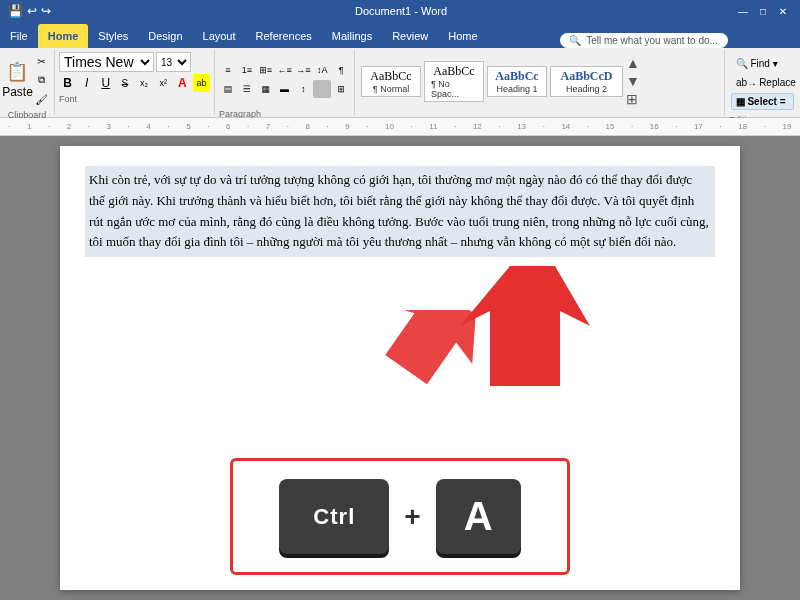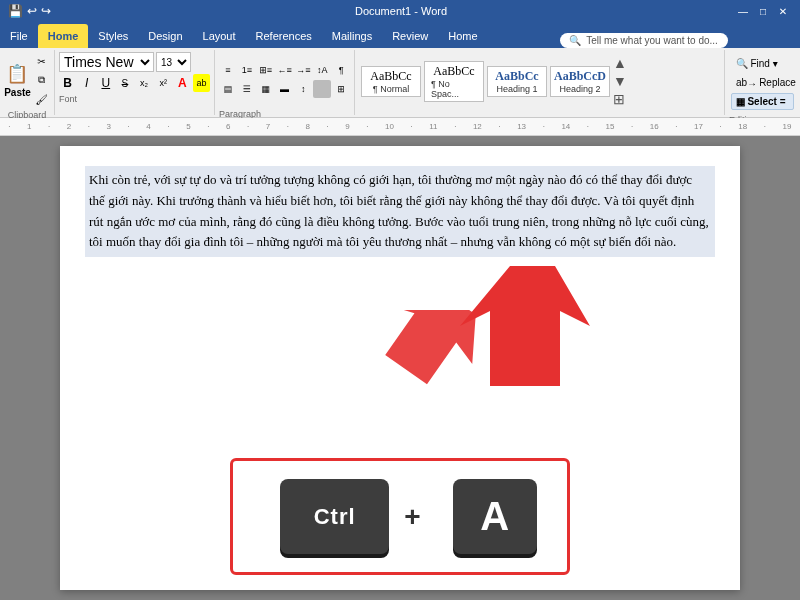--- a/index.html
+++ b/index.html
@@ -272,21 +272,20 @@
 
     .key-btn {
       background: #3d3d3d;
       color: white;
       border-radius: 8px;
       display: flex;
       align-items: center;
       justify-content: center;
       font-weight: bold;
       box-shadow: 0 4px 0 #1a1a1a;
-      margin-left: 17px;
     }
     .key-ctrl {
       width: 110px;
       height: 75px;
       font-size: 22px;
       letter-spacing: 1px;
     }
     .key-a {
       width: 85px;
       height: 75px;
@@ -382,21 +381,21 @@
     </div>
   </div>
 </div>
 
 <div class="ribbon">
 
   <div class="clipboard-group">
     <div class="clipboard-content">
       <div class="big-btn">
         <div class="big-btn-icon">📋</div>
-        <div style="font-size:10px;font-weight:bold;">Paste</div>
+        <div style="font-size:12px;">Paste</div>
       </div>
       <div class="small-btns">
         <div class="small-btn">✂</div>
         <div class="small-btn">⧉</div>
         <div class="small-btn">🖌</div>
       </div>
     </div>
     <div class="ribbon-group-label">Clipboard</div>
   </div>
 
@@ -453,21 +452,21 @@
         <div style="font-size:9px; color:#333;">¶ Normal</div>
       </div>
       <div style="display:flex; flex-direction:column; align-items:center; border:1px solid #c0c0c0; padding:2px 6px; cursor:pointer; background:white; width:60px;">
         <div style="font-size:12px; font-family:'Times New Roman',serif;">AaBbCc</div>
         <div style="font-size:9px; color:#333;">¶ No Spac...</div>
       </div>
       <div style="display:flex; flex-direction:column; align-items:center; border:1px solid #c0c0c0; padding:2px 6px; cursor:pointer; background:white; width:60px;">
         <div style="font-size:12px; font-weight:bold; color:#2b579a; font-family:'Times New Roman',serif;">AaBbCc</div>
         <div style="font-size:9px; color:#333;">Heading 1</div>
       </div>
-      <div style="display:flex; flex-direction:column; align-items:center; border:1px solid #c0c0c0; padding:2px 6px; cursor:pointer; background:white; width:60px;">
+      <div style="display:flex; flex-direction:column; align-items:center; border:1px solid #c0c0c0; padding:2px 6px; cursor:pointer; background:white; width:73px;">
         <div style="font-size:12px; font-weight:bold; color:#2b579a; font-family:'Times New Roman',serif;">AaBbCcD</div>
         <div style="font-size:9px; color:#333;">Heading 2</div>
       </div>
       <div style="display:flex; flex-direction:column; justify-content:center; gap:2px;">
         <div style="font-size:14px; cursor:pointer; color:#555;">▲</div>
         <div style="font-size:14px; cursor:pointer; color:#555;">▼</div>
         <div style="font-size:14px; cursor:pointer; color:#555;">⊞</div>
       </div>
     </div>
   </div>

